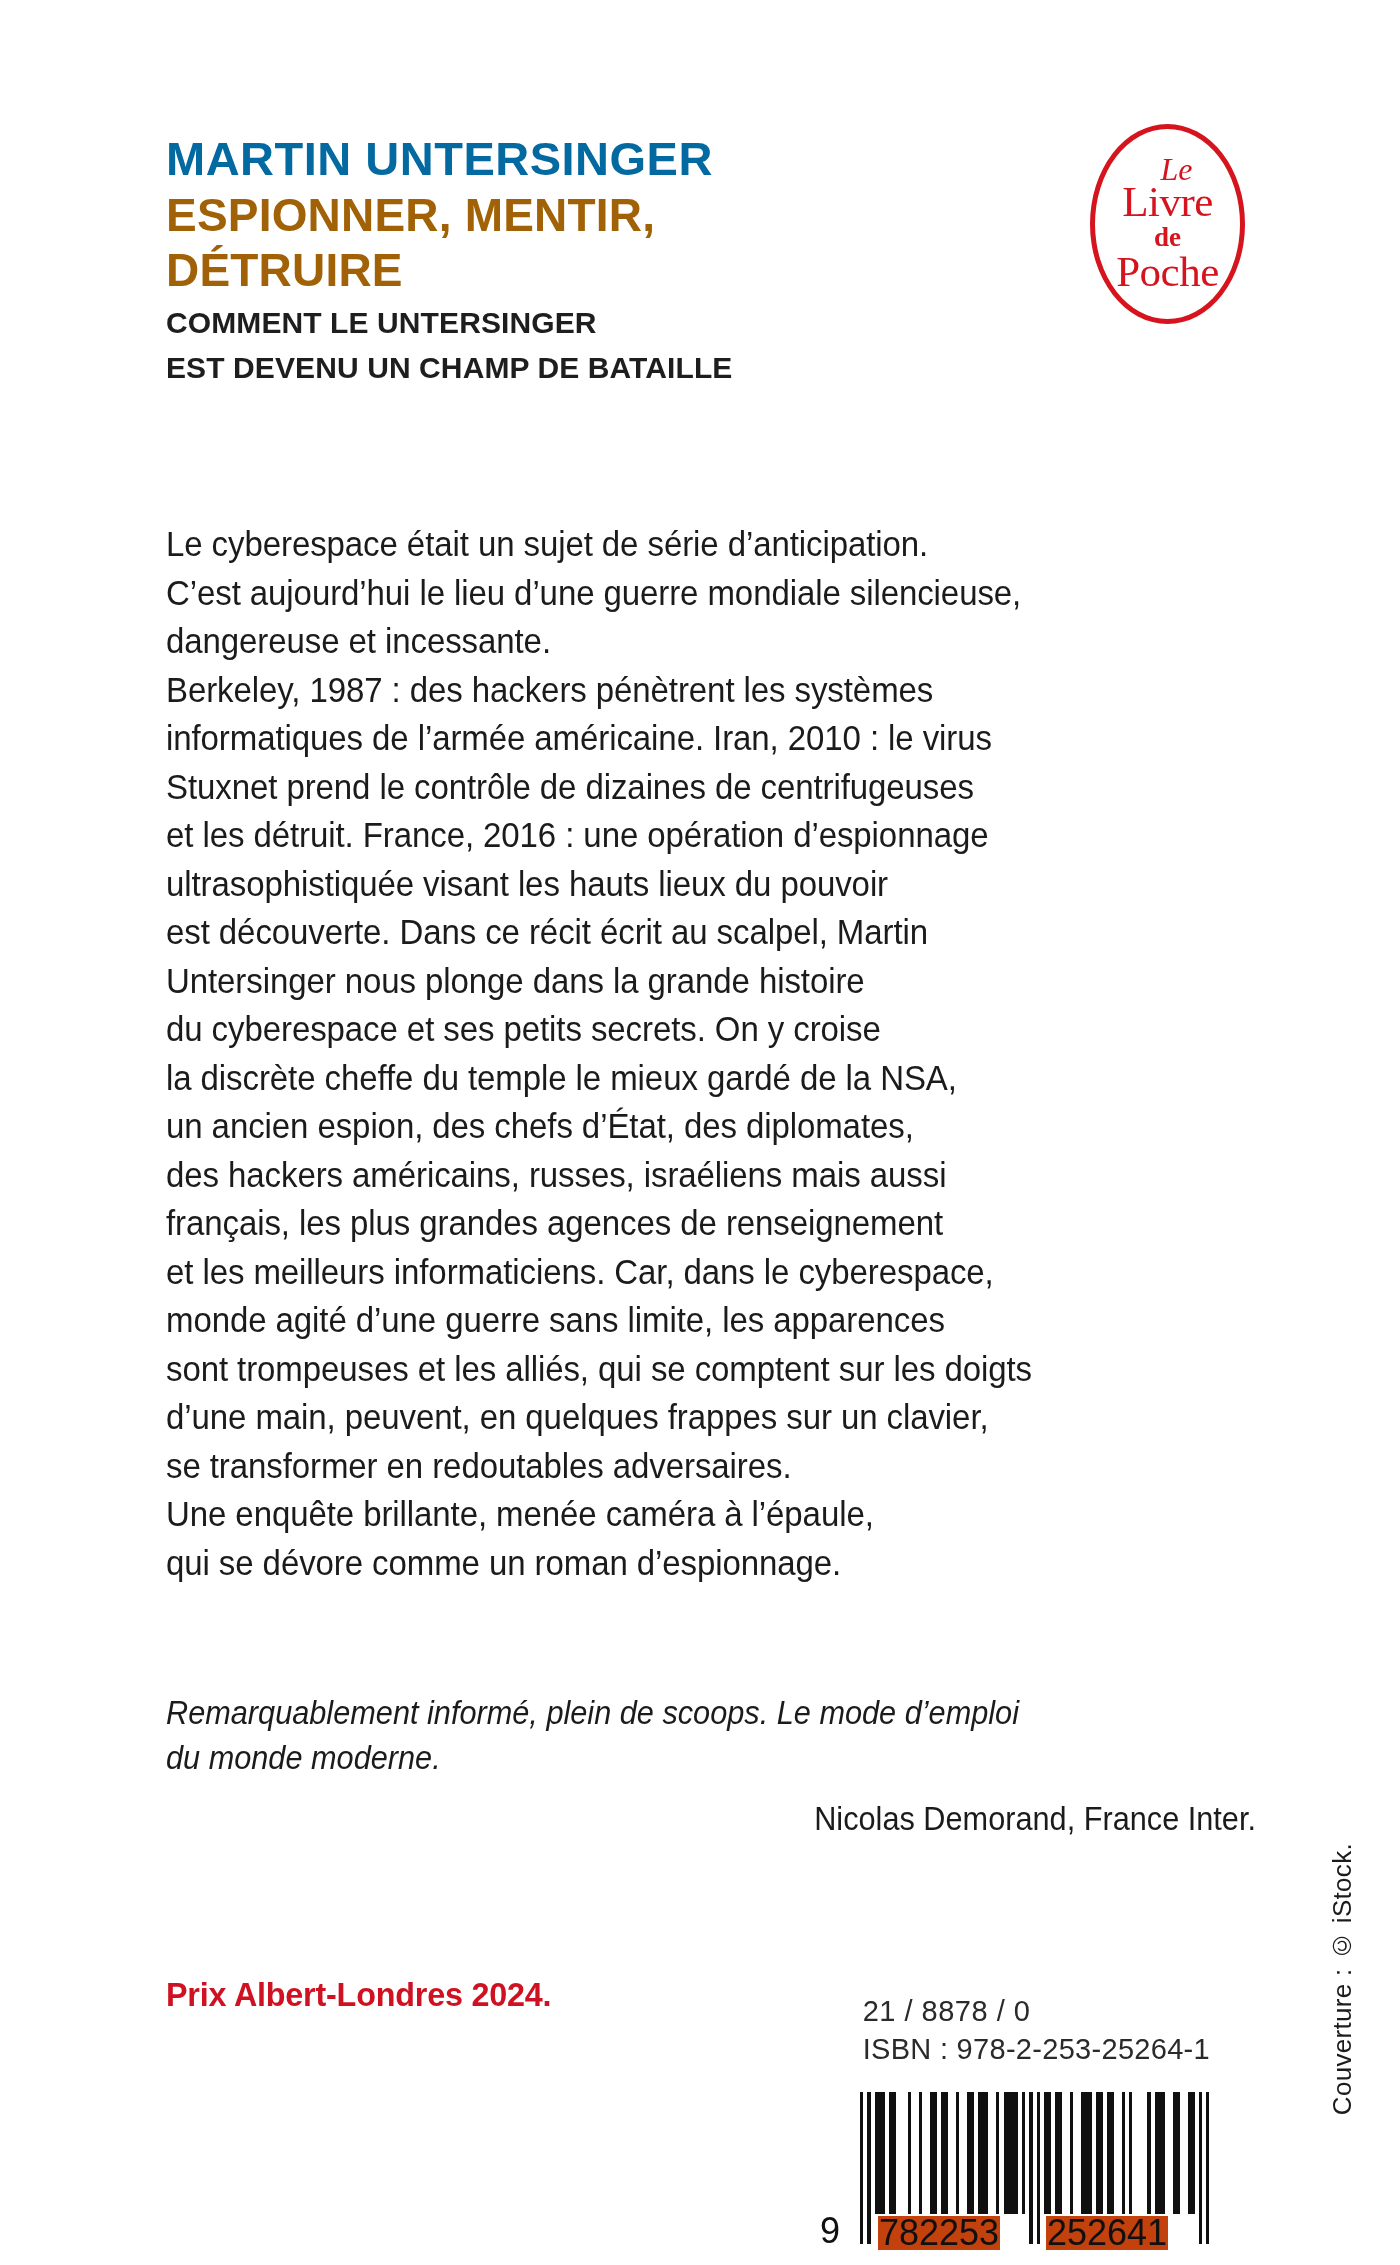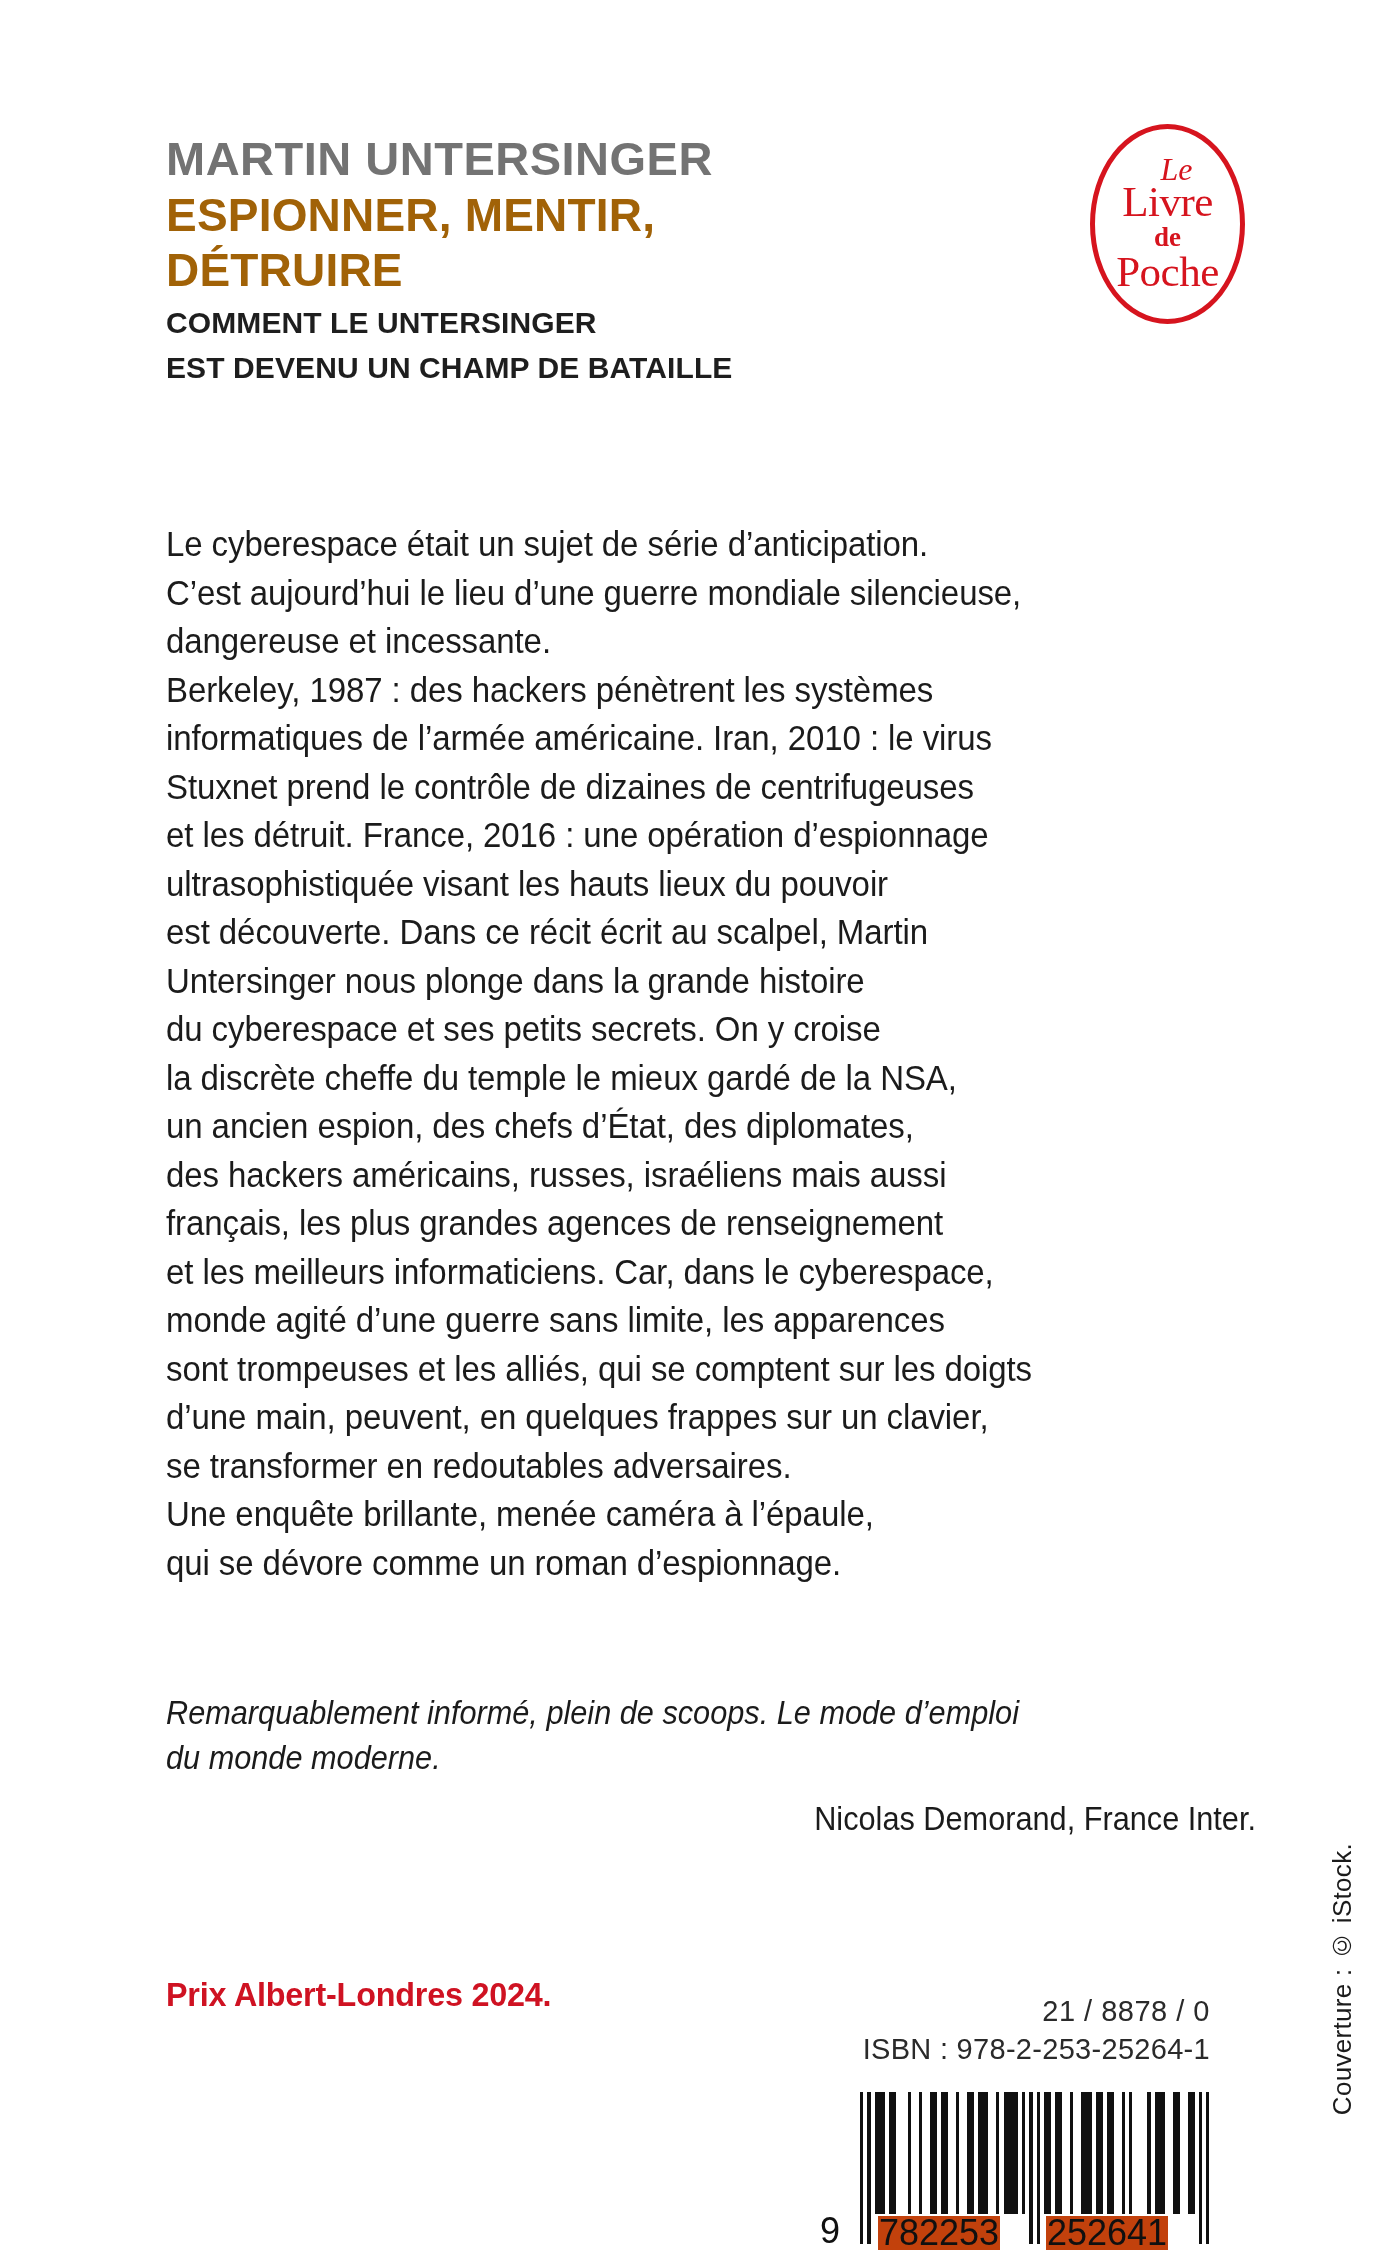--- a/index.html
+++ b/index.html
@@ -24,21 +24,21 @@
   }
 
   
   .header {
     position: absolute;
     left: 166px;
     top: 132px;
     width: 860px;
   }
   .author {
-    color: #737373;
+    color: #0369a1;
     font-family: "Liberation Sans", sans-serif;
     font-weight: bold;
     font-size: 47px;
     line-height: 54px;
     letter-spacing: 0.5px;
     white-space: nowrap;
   }
   .title {
     color: #a16207;
     font-weight: bold;
@@ -166,21 +166,20 @@
     letter-spacing: -0.2px;
     transform: scaleX(0.95);
     transform-origin: left center;
   }
 
   
   .codes {
     position: absolute;
     right: 190px;
     top: 1992px;
-    text-align: right;
     font-family: "Liberation Sans Narrow", "Liberation Sans", sans-serif;
     color: #2a2a2a;
   }
   .code-line-1 {
     font-size: 29px;
     line-height: 38px;
     letter-spacing: 0.5px;
   }
   .code-line-2 {
     font-size: 29px;

